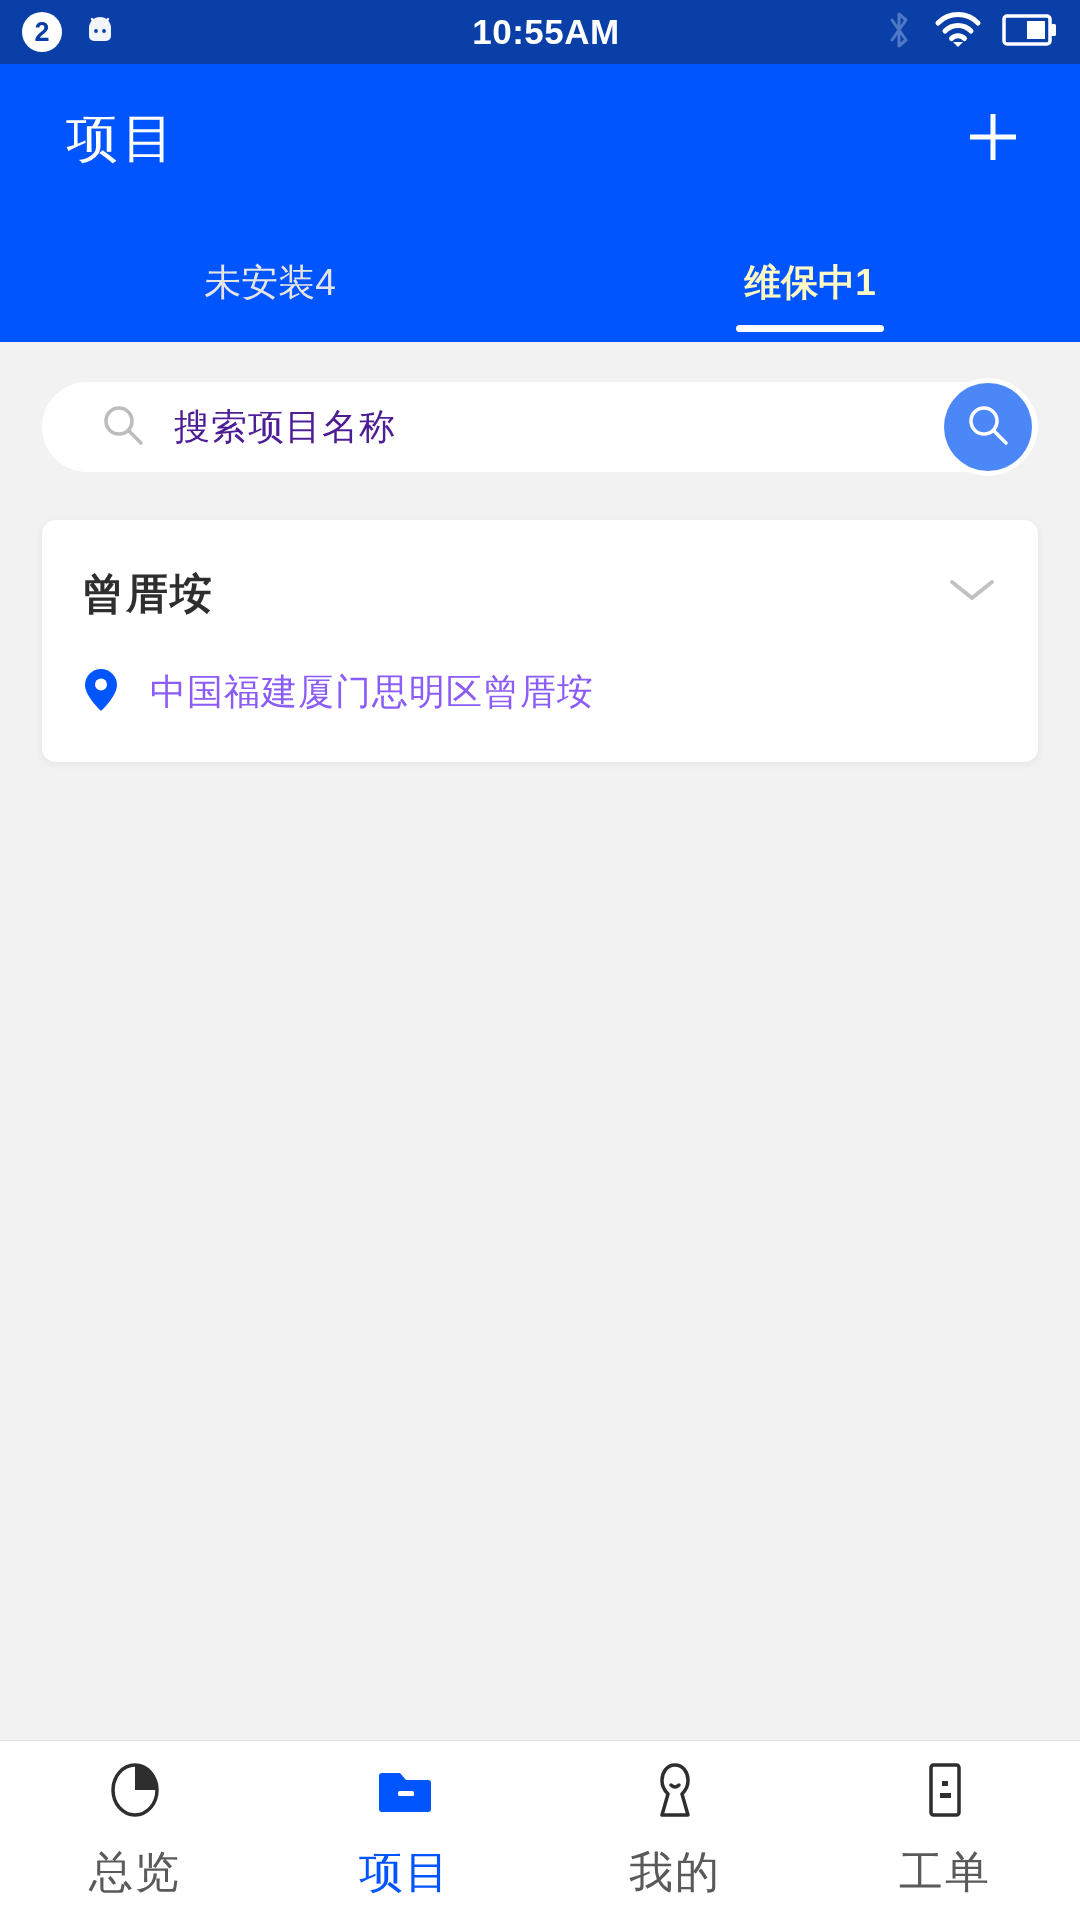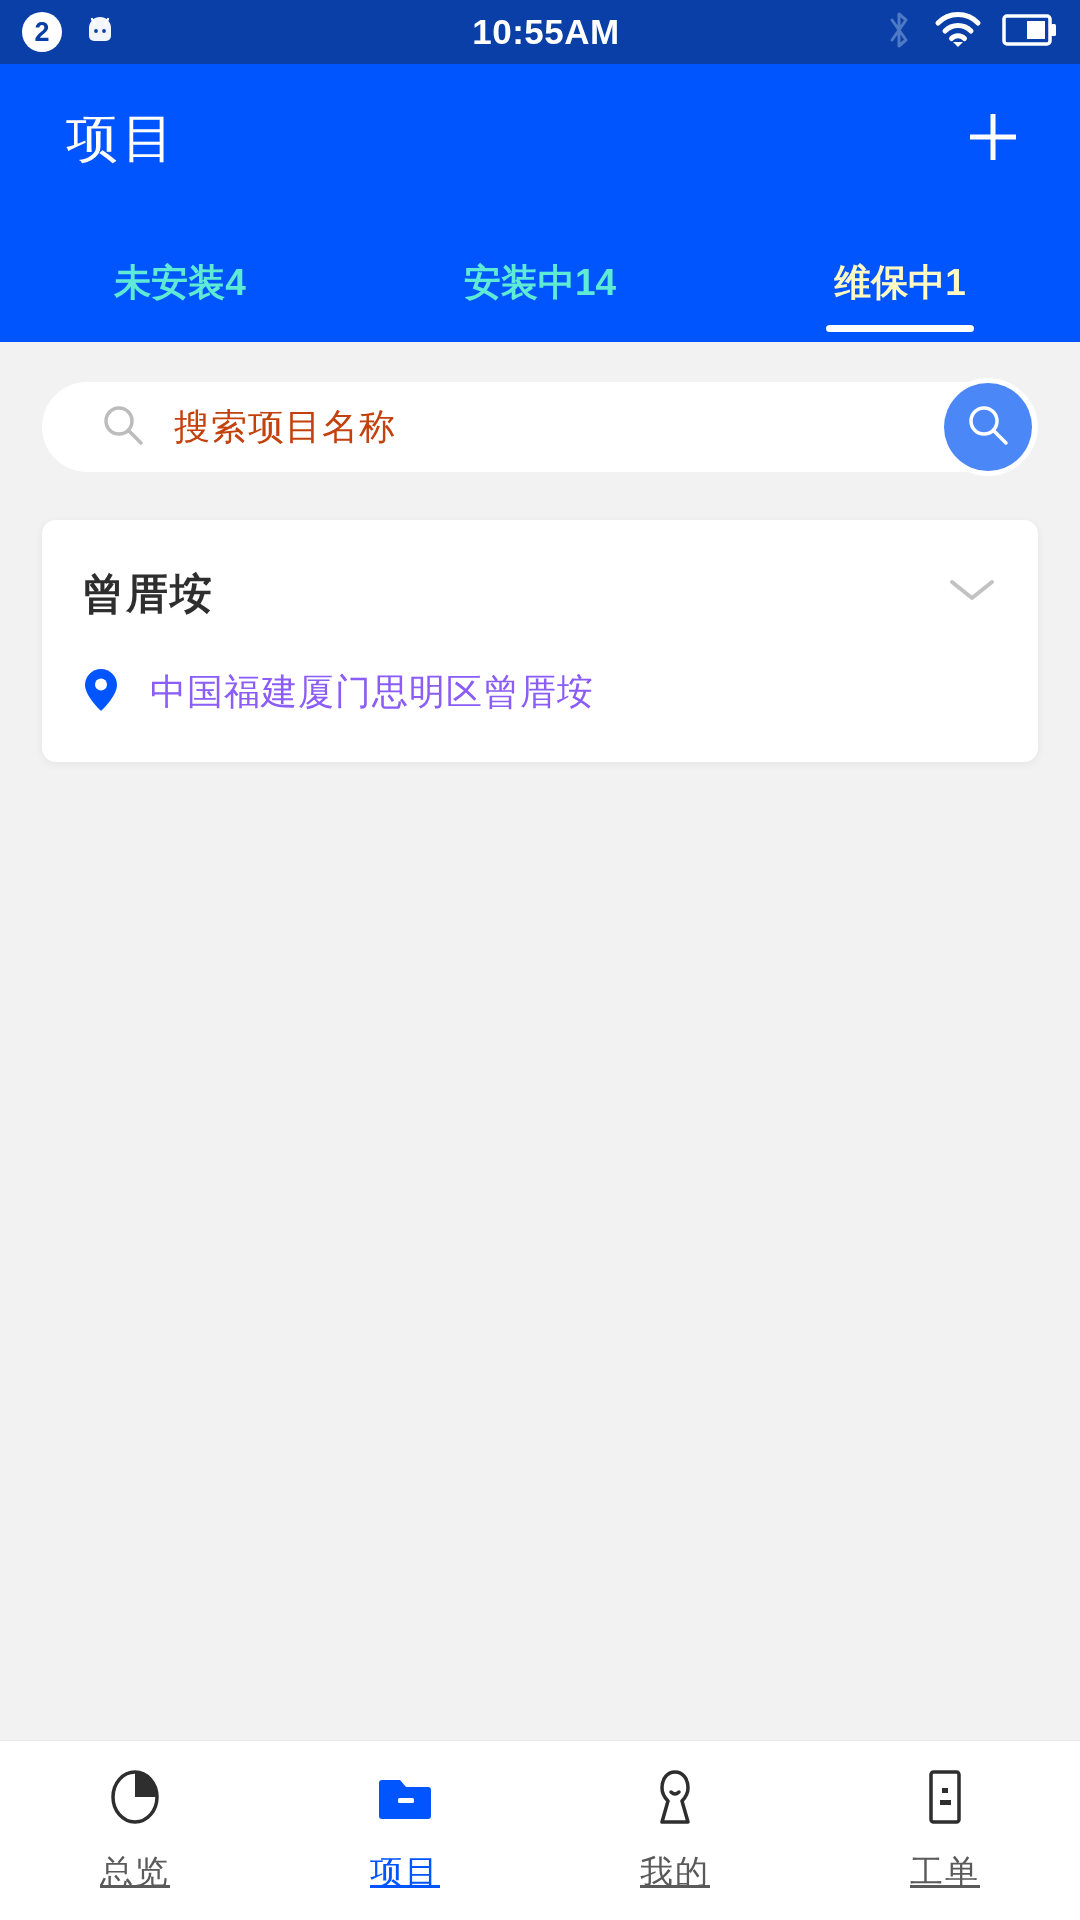--- a/index.html
+++ b/index.html
@@ -35,38 +35,38 @@
     padding:0 48px 0 66px;
   }
   .header-title { color:#fff; font-size:52px; letter-spacing:4px; font-weight:400; }
   .plus-btn {
     margin-left:auto; width:78px; height:78px;
     display:flex; align-items:center; justify-content:center; cursor:pointer;
   }
   .tabs { display:flex; height:128px; align-items:flex-start; padding-top:22px; }
   .tab {
     flex:1; text-align:center; position:relative;
-    font-size:37px; color:#5eead4; cursor:pointer; padding-top:22px;font-weight:bold;
+    font-size:37px; color:#e5e5e5; cursor:pointer; padding-top:22px;
   }
   .tab.active { color:#fef9c3; font-weight:bold; }
   .tab.active .tab-underline {
     position:absolute; left:50%; transform:translateX(-50%);
     bottom:-24px; width:148px; height:7px; background:#fff; border-radius:4px;
   }
 
   
   .content { flex:1 1 auto; background:#f2f2f2; overflow:hidden; }
 
   .search-wrap { padding:40px 42px 0 42px; }
   .searchbar {
     position:relative; height:90px; background:#fff; border-radius:45px;
     display:flex; align-items:center; padding-left:58px;
   }
   .search-placeholder {
-    font-size:36px; color:#c2410c; margin-left:28px; letter-spacing:1px;
+    font-size:36px; color:#4c1d95; margin-left:28px; letter-spacing:1px;
   }
   .search-go {
     position:absolute; right:6px; top:50%; transform:translateY(-50%);
     width:88px; height:88px; border-radius:50%; background:#4b87f7;
     display:flex; align-items:center; justify-content:center; cursor:pointer;
     box-shadow:0 0 0 5px #fff;
   }
 
   .card-list { padding:48px 42px 0 42px; }
   .card {
@@ -82,21 +82,21 @@
 
   
   .bottomnav {
     flex:0 0 180px; background:#fff; border-top:1px solid #e6e6e6;
     display:flex; align-items:center;
   }
   .nav-item {
     flex:1; display:flex; flex-direction:column; align-items:center;
     gap:18px; cursor:pointer;
   }
-  .nav-label { font-size:33px; color:#5a5a5a; letter-spacing:2px;text-decoration:underline; }
+  .nav-label { font-size:44px; color:#5a5a5a; letter-spacing:2px; }
   .nav-item.active .nav-label { color:#0055fe; }
 </style>
 </head>
 <body>
 
 <div id="app">
 
   <div class="statusbar">
     <div class="sb-left">
       <div class="sb-badge">2</div>
@@ -143,23 +143,20 @@
           <svg width="62" height="62" viewBox="0 0 62 62">
             <path d="M31 8 V54 M8 31 H54" stroke="#fff" stroke-width="5" stroke-linecap="butt"></path>
           </svg>
         </span>
       </div>
     </div>
 
     <div class="tabs">
       <div class="tab">
         <span>未安装4</span>
-      </div>
-      <div class="tab">
-        <span>安装中14</span>
       </div>
       <div class="tab active">
         <span>维保中1</span>
         <div class="tab-underline"></div>
       </div>
     </div>
   </div>
 
   <div class="content">
 

